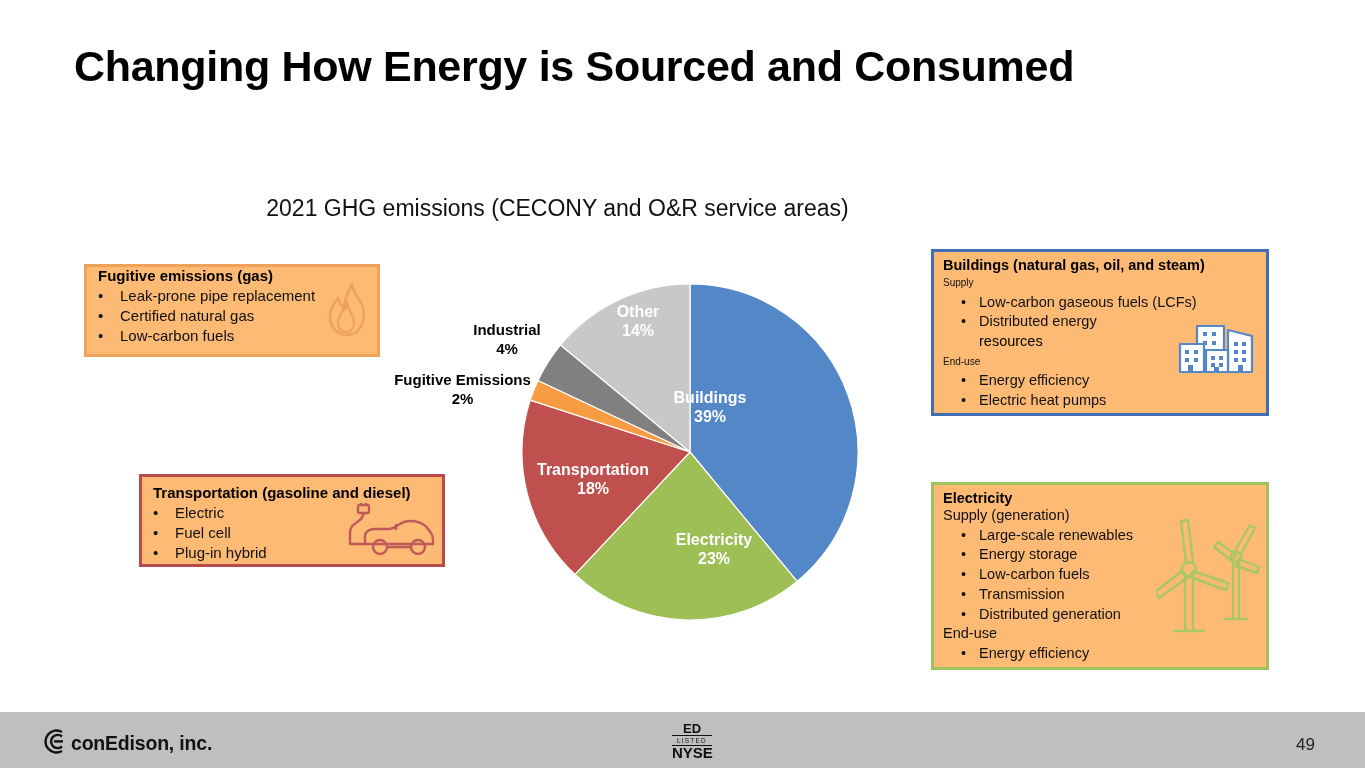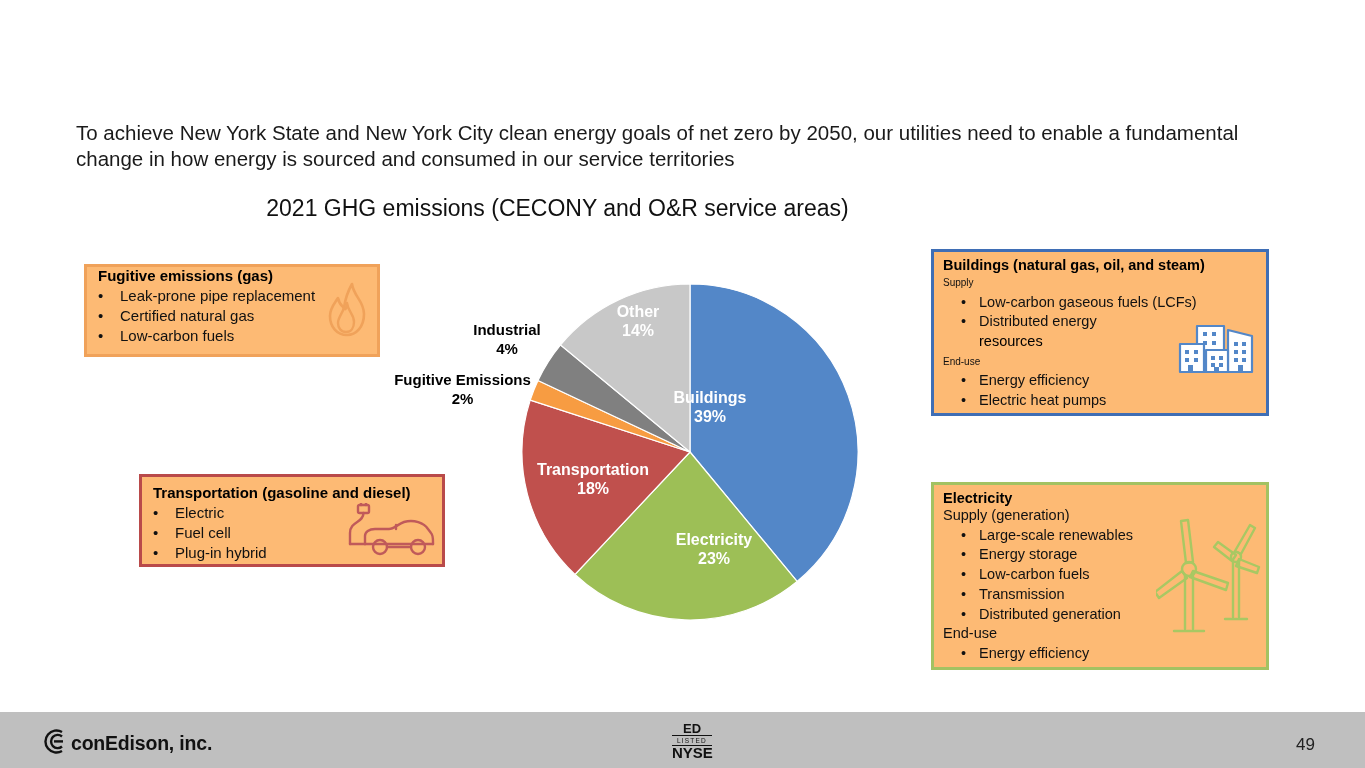--- a/index.html
+++ b/index.html
@@ -98,21 +98,21 @@
     border-top:1px solid #111;border-bottom:1px solid #111;
   }
   .nyse .nyse-t{font-size:15px;font-weight:bold;line-height:14px;}
   .pageno{position:absolute;left:1296px;top:735px;font-size:17px;color:#222;}
 </style>
 </head>
 <body>
 
 <div class="slide">
 
-  <div class="subtitle">To achieve New York State and New York City clean energy goals of net zero by 2050, our utilities need to enable a fundamental change in how energy is sourced and consumed in our service territories</div>
+  <div class="title">Changing How Energy is Sourced and Consumed</div>
   <div class="chart-title">
     <span>2021 GHG emissions (CECONY and O&amp;R service areas)</span>
   </div>
 
   <div class="box" id="box-fugitive">
     <div class="hd">Fugitive emissions (gas)</div>
     <ul>
       <li><span class="b">•</span><span>Leak-prone pipe replacement</span></li>
       <li><span class="b">•</span><span>Certified natural gas</span></li>
       <li><span class="b">•</span><span>Low-carbon fuels</span></li>

